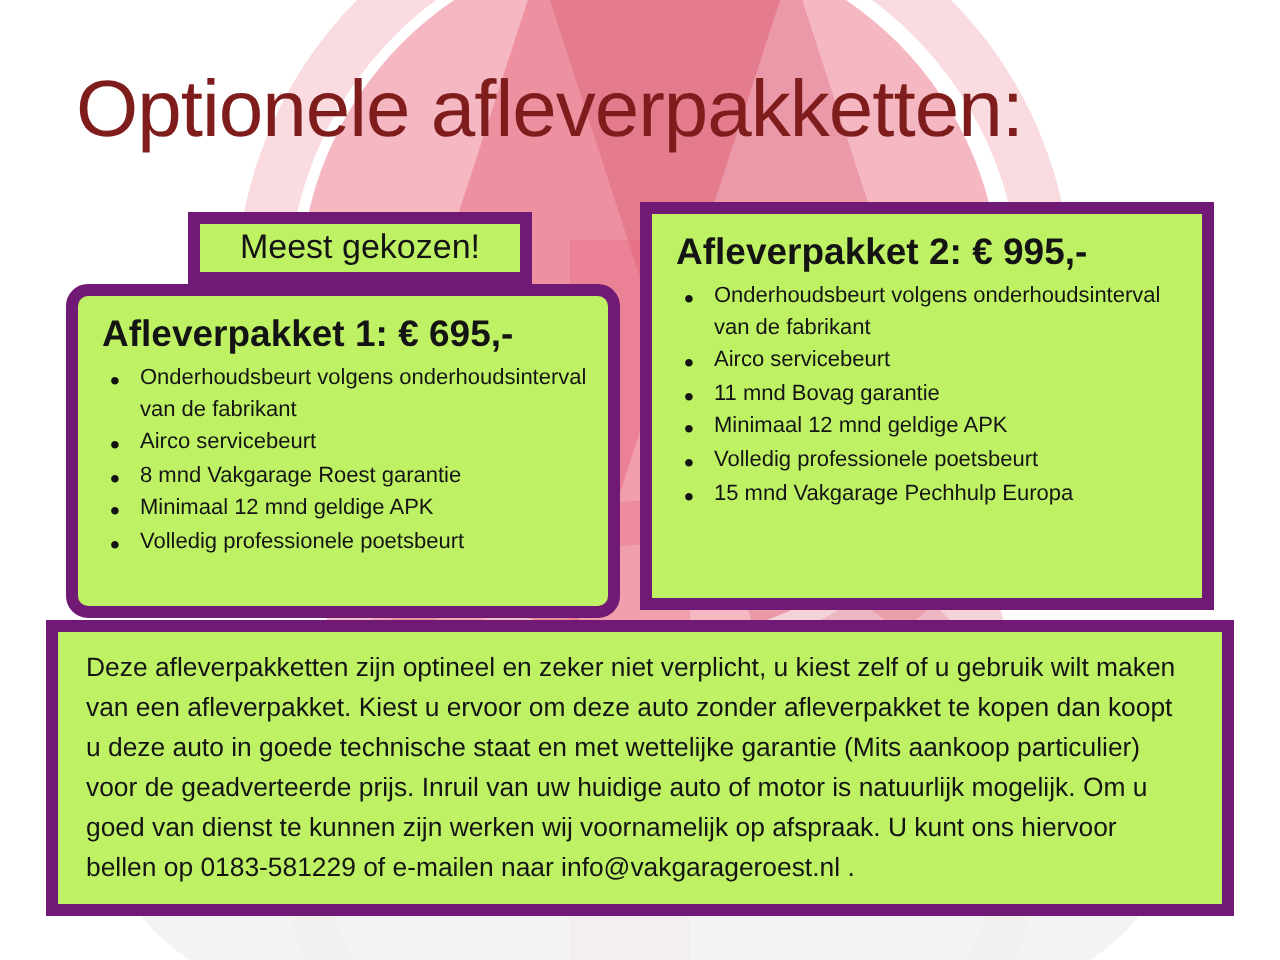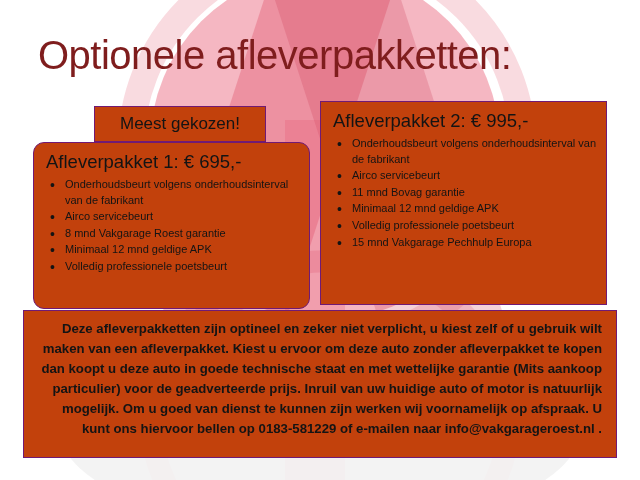--- a/index.html
+++ b/index.html
@@ -107,22 +107,22 @@
     line-height: 1.05;
     color: #7f1d1d;
     font-weight: normal;
     letter-spacing: -0.5px;
     white-space: nowrap;
   }
 
   
   .box {
     position: absolute;
-    background: #c2410c;
-    border: 1px solid #701a75;
+    background: #bef264;
+    border: 6px solid #701a75;
     box-sizing: border-box;
   }
   .badge {
     left: 94px;
     top: 106px;
     width: 172px;
     height: 36px;
     display: flex;
     align-items: center;
     justify-content: center;
@@ -142,20 +142,21 @@
     top: 101px;
     width: 287px;
     height: 204px;
     padding: 8px 10px 6px 10px;
   }
   .pkg-head {
     font-size: 18.5px;
     color: #141414;
     margin: 0 0 4px 2px;
     white-space: nowrap;
+    font-weight: bold;
   }
   ul.bullets {
     margin: 0;
     padding: 0 0 0 4px;
     list-style: none;
   }
   ul.bullets li {
     position: relative;
     padding-left: 17px;
     font-size: 11px;
@@ -172,22 +173,21 @@
     color: #141414;
   }
 
   
   .note {
     left: 23px;
     top: 310px;
     width: 594px;
     height: 148px;
     padding: 8px 14px;
-    text-align: right;
-    font-weight: bold;
+    text-align: left;
   }
   .note p {
     margin: 0;
     font-size: 13.2px;
     line-height: 1.52;
     color: #141414;
   }
 </style>
 </head>
 <body>

